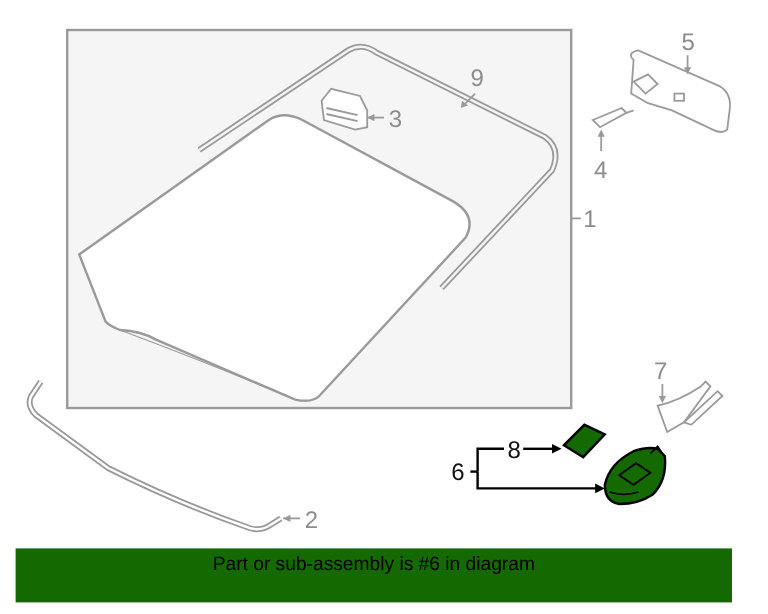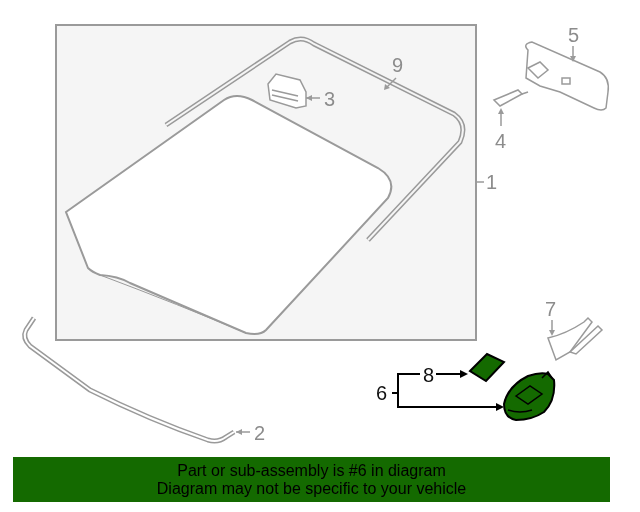--- a/index.html
+++ b/index.html
@@ -83,14 +83,13 @@
   <line x1="436" y1="374" x2="462" y2="374" stroke="#000" stroke-width="2"></line>
   <polygon points="468,374 460,370 460,378" fill="#000"></polygon>
   <polygon points="504,407 496,403 496,411" fill="#000"></polygon>
   <line x1="392" y1="393" x2="398" y2="393" stroke="#000" stroke-width="2"></line>
   <text class="callout-dark" x="376" y="400">6</text>
   <text class="callout-dark" x="423" y="382">8</text>
 </svg>
 
 <div id="banner">
   <div>Part or sub-assembly is #6 in diagram</div>
-  <div>Diagram may not be specific to your vehicle</div>
 </div>
 
 </body></html>

